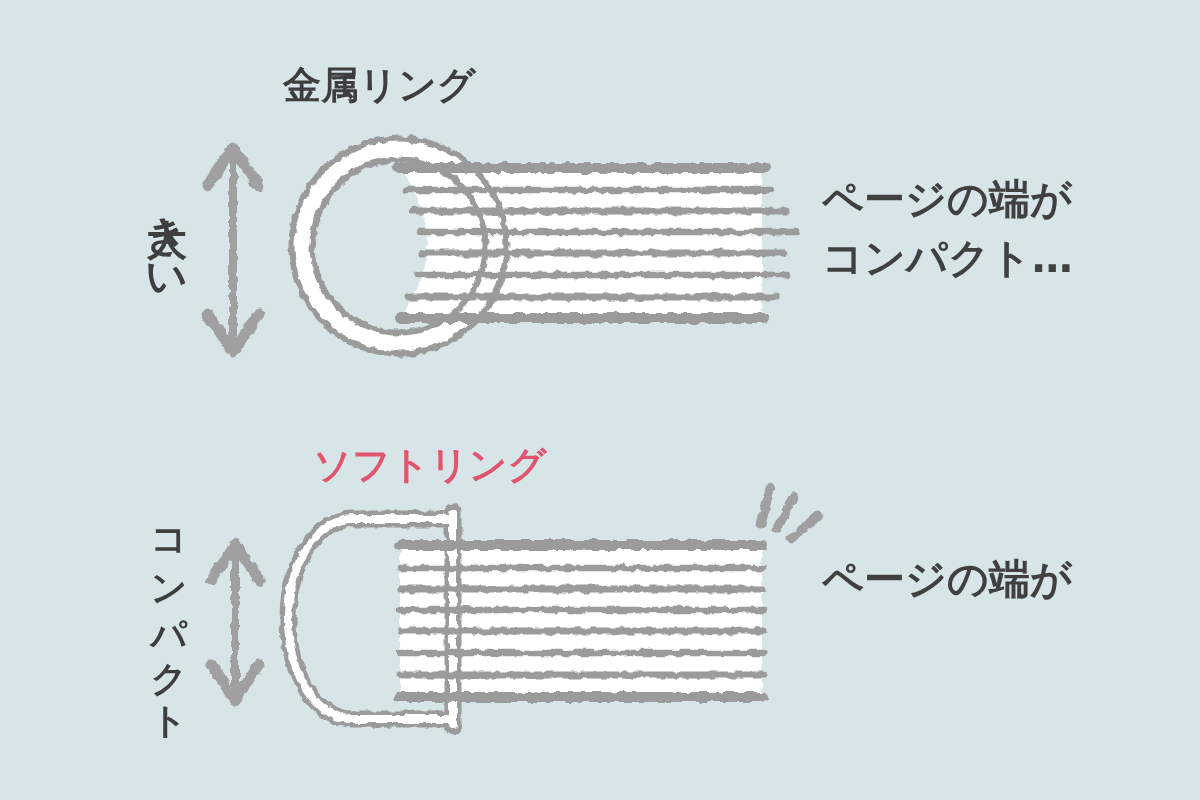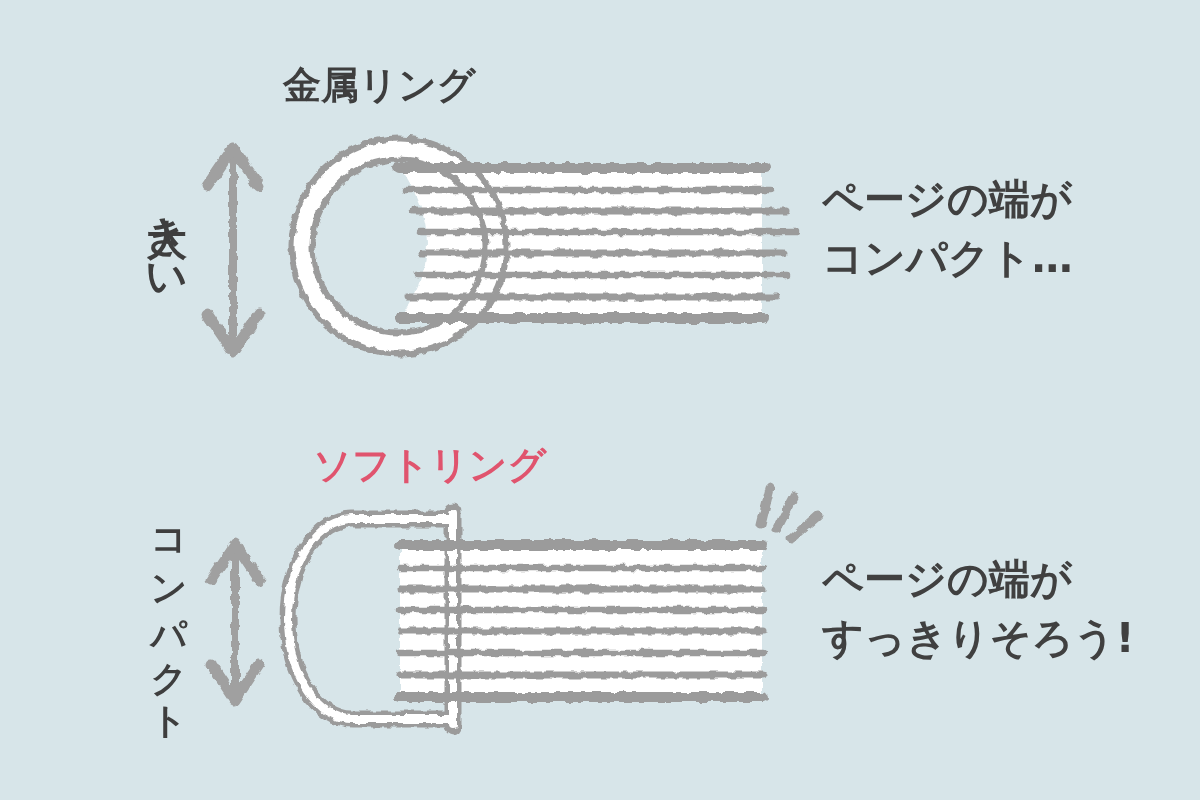--- a/index.html
+++ b/index.html
@@ -163,16 +163,15 @@
     <div>ページの端が</div>
     <div>コンパクト…</div>
   </div>
 
   <div class="label title title-soft">ソフトリング</div>
 
   <div class="label vlabel vlabel-compact">コンパクト</div>
 
   <div class="caption caption-soft">
     <div>ページの端が</div>
-    <div>すっきりそろう!</div>
   </div>
 
 </div>
 
 </body></html>

